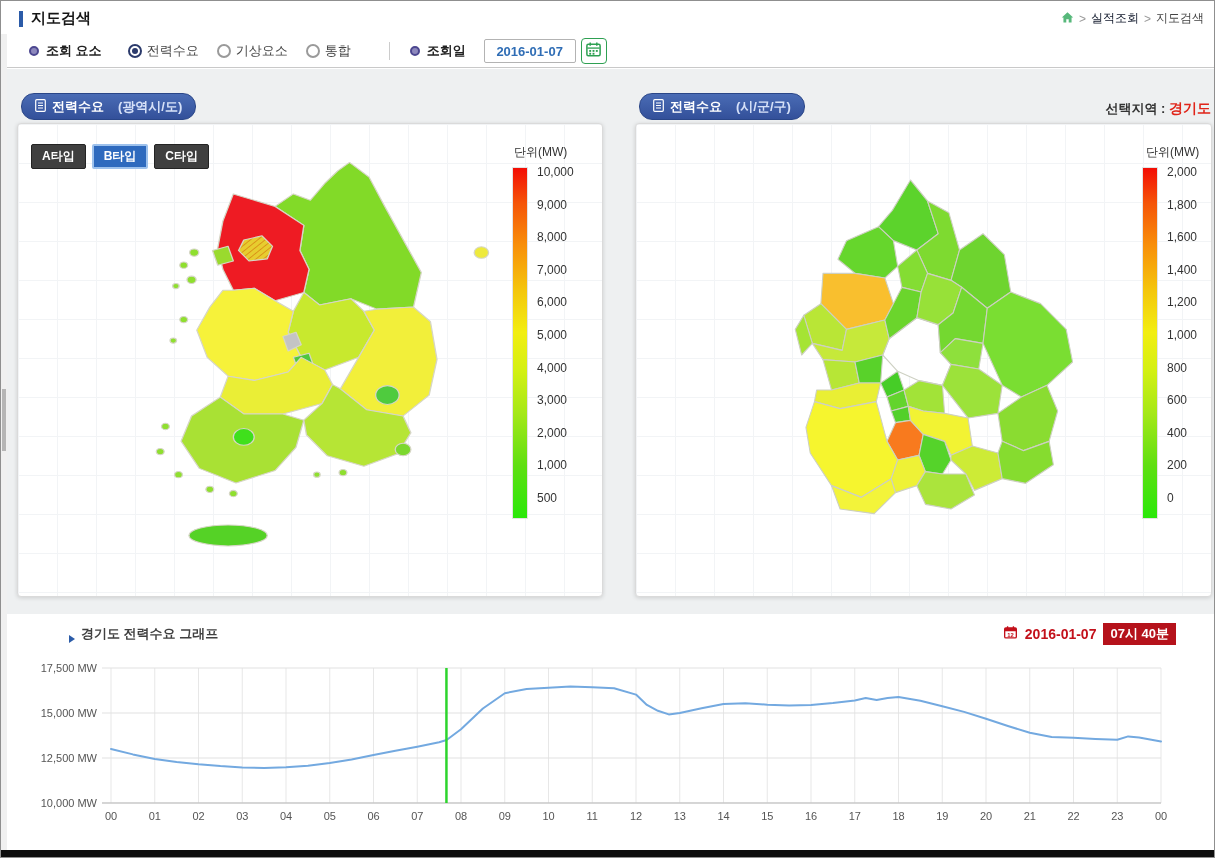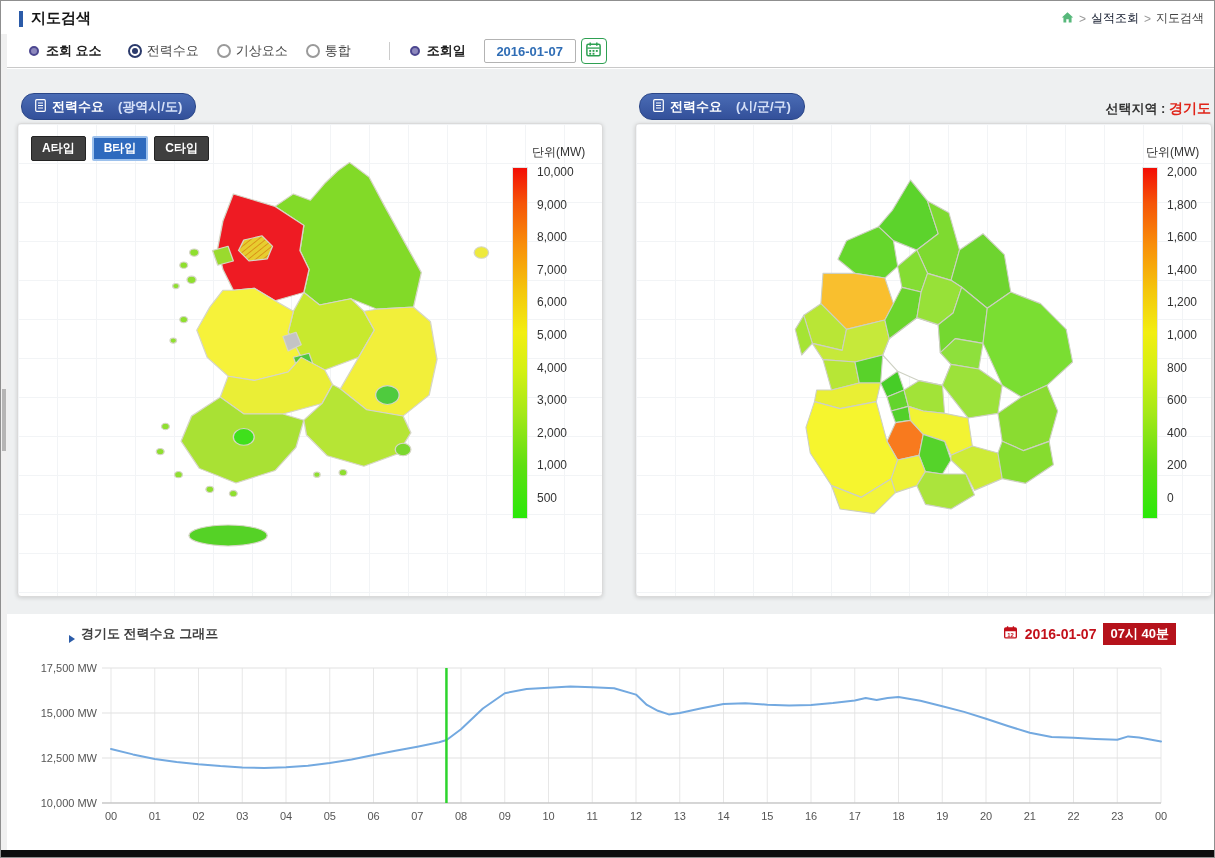--- a/index.html
+++ b/index.html
@@ -40,25 +40,25 @@
   .sel-region{position:absolute;top:31px;right:3px;font-size:13px;font-weight:bold;color:#333;white-space:nowrap;}
   .sel-region b{font-size:14px;}
   .card{position:absolute;top:54px;height:474px;background:#fff;border:1px solid #dadada;border-radius:4px;
     box-shadow:0 1px 4px rgba(0,0,0,.14);
     background-image:linear-gradient(#f2f4f6 1px,transparent 1px),linear-gradient(90deg,#f2f4f6 1px,transparent 1px);
     background-size:39px 39px;}
   .card.cl{left:10px;width:586px;}
   .card.cr{left:628px;width:577px;}
   .type-btns{position:absolute;top:12px;left:13px;display:flex;gap:6px;z-index:3;}
   .tbtn{height:25px;padding:0 10px;background:#3f3f3f;color:#fff;font-size:12px;font-weight:bold;
-    border:1px solid #232323;border-radius:2px;display:flex;align-items:center;cursor:pointer;}
+    border:1px solid #232323;border-radius:2px;display:flex;align-items:center;cursor:pointer;margin-top:8px;}
   .tbtn.selected{background:#2e6abe;border:2px solid #9dc1ec;}
   .legend{position:absolute;top:20px;}
   .cl .legend{left:494px;} .cr .legend{left:506px;}
-  .ltitle{font-size:12px;color:#333;margin:0 0 6px 20px;}
+  .ltitle{font-size:12px;color:#333;margin:0 0 6px 2px;}
   .lbody{display:flex;}
   .lbar{width:16px;height:352px;border:1px solid #e3e3e3;
     background:linear-gradient(to bottom,#f30d05 0%,#f55408 10%,#f88f0a 22%,#f4c60c 35%,#f2ee12 47%,
       #d3f013 58%,#a5e818 70%,#5fdf12 85%,#2ae80a 100%);}
   .llabels{display:flex;flex-direction:column;justify-content:space-between;height:340px;margin-left:9px;transform:translateY(-2px);}
   .llabel{font-size:12px;color:#333;}
   .mapsvg{position:absolute;}
   
   .bottom{position:absolute;top:613px;left:6px;right:0;height:232px;background:#fff;}
   .chart-title{position:absolute;top:11px;left:62px;display:flex;align-items:flex-end;gap:6px;

